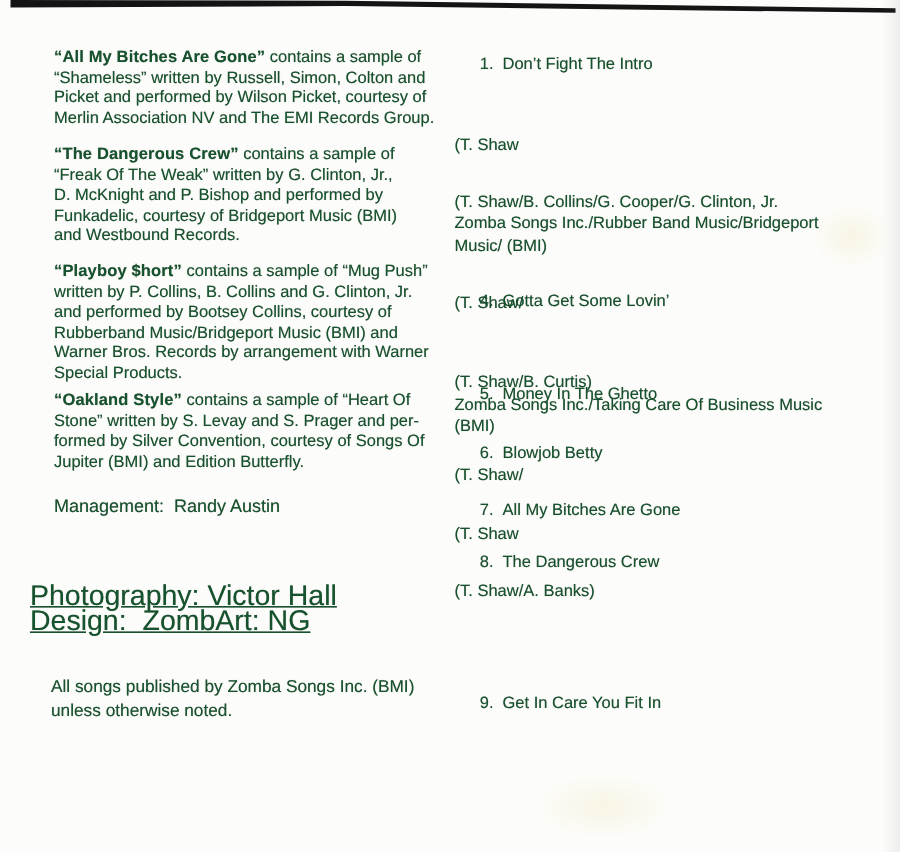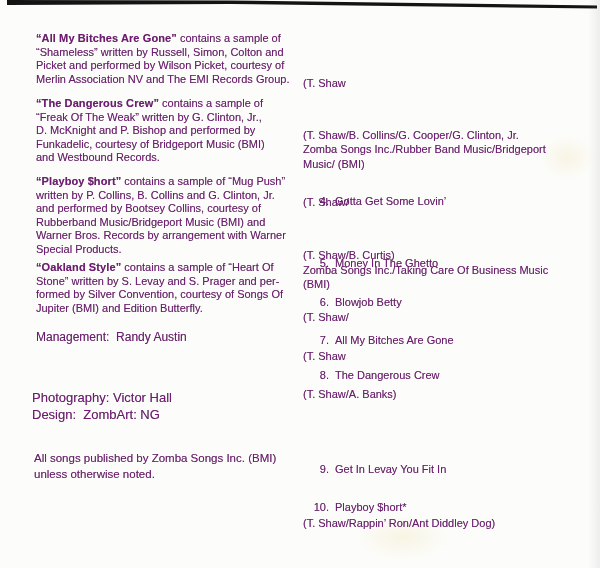--- a/index.html
+++ b/index.html
@@ -1,21 +1,21 @@
 <!DOCTYPE html>
 <html><head>
 <meta charset="utf-8">
 <style>
   html,body { margin:0; padding:0; background:#ffffff; }
   .page {
     position:relative;
     width:600px; height:568px;
     background:#fcfcfa;
     font-family:"Liberation Sans","DejaVu Sans",sans-serif;
-    color:#701a75;
+    color:#14532d;
     overflow:hidden;
     text-shadow:0 0 0.5px rgba(70,64,58,0.55);
   }
   
   .page::after {
     content:''; position:absolute; top:0; right:0; bottom:0; width:12px;
     background:linear-gradient(to right, rgba(0,0,0,0), rgba(110,110,110,0.10));
     pointer-events:none;
   }
   .scan-edge { position:absolute; top:0; left:0; }
@@ -27,21 +27,21 @@
   .smudge.b { left:540px; top:135px; width:55px; height:45px; }
 
   
   .sample {
     position:absolute; left:36px; width:270px; margin:0;
     font-size:11px; line-height:13.6px; white-space:pre;
   }
   .sample strong { font-weight:700; letter-spacing:0.1px; }
   .single-line { position:absolute; left:36px; white-space:pre; }
   .mgmt { top:330px; font-size:12px; }
-  .credit-pair { position:absolute; left:32px; top:389px; font-size:13px; line-height:17px; }
+  .credit-pair { position:absolute; left:20px; top:389px; font-size:19px; line-height:17px;text-decoration:underline; }
   .credit-pair div { white-space:pre; }
   .pub-note { position:absolute; left:34px; top:450px; font-size:11.5px; line-height:16px; white-space:pre; }
 
   
   .track { position:absolute; left:303px; width:296px; font-size:11px; line-height:14.4px; }
   .track-head { padding-left:10px; white-space:pre; }
   .track-head .num { display:inline-block; min-width:16px; text-align:right; margin-right:6px; }
   .track-credits { white-space:pre;margin-top:40px; }
 </style>
 </head>
@@ -82,20 +82,21 @@
       <div>Photography: Victor Hall</div>
       <div>Design:  ZombArt: NG</div>
     </div>
 
     <div class="pub-note">All songs published by Zomba Songs Inc. (BMI)
 unless otherwise noted.</div>
   </div>
 
   <div>
     <div class="track" style="top:36px">
+        <div class="track-head"><span class="num">1.</span><span class="ttl">Don’t Fight The Intro</span></div>
         <div class="track-credits">(T. Shaw</div>
       </div>
 
     <div class="track" style="top:88px">
         <div class="track-credits">(T. Shaw/B. Collins/G. Cooper/G. Clinton, Jr.
 Zomba Songs Inc./Rubber Band Music/Bridgeport
 Music/ (BMI)</div>
       </div>
 
     <div class="track" style="top:155px">
@@ -122,22 +123,20 @@
     <div class="track" style="top:333px">
         <div class="track-head"><span class="num">7.</span><span class="ttl">All My Bitches Are Gone</span></div>
         <div class="track-credits">(T. Shaw/A. Banks)</div>
       </div>
 
     <div class="track" style="top:368px">
         <div class="track-head"><span class="num">8.</span><span class="ttl">The Dangerous Crew</span></div>
       </div>
 
     <div class="track" style="top:462px">
-        <div class="track-head"><span class="num">9.</span><span class="ttl">Get In Levay You Fit In</span></div>
-        <div class="track-credits">(T. Shaw/Rappin’ Ron/Ant Diddley Dog)</div>
+        <div class="track-head"><span class="num">9.</span><span class="ttl">Get In Care You Fit In</span></div>
       </div>
 
     <div class="track" style="top:500px">
-        <div class="track-head"><span class="num">10.</span><span class="ttl">Playboy $hort*</span></div>
       </div>
   </div>
 
 </div>
 
 </body></html>

